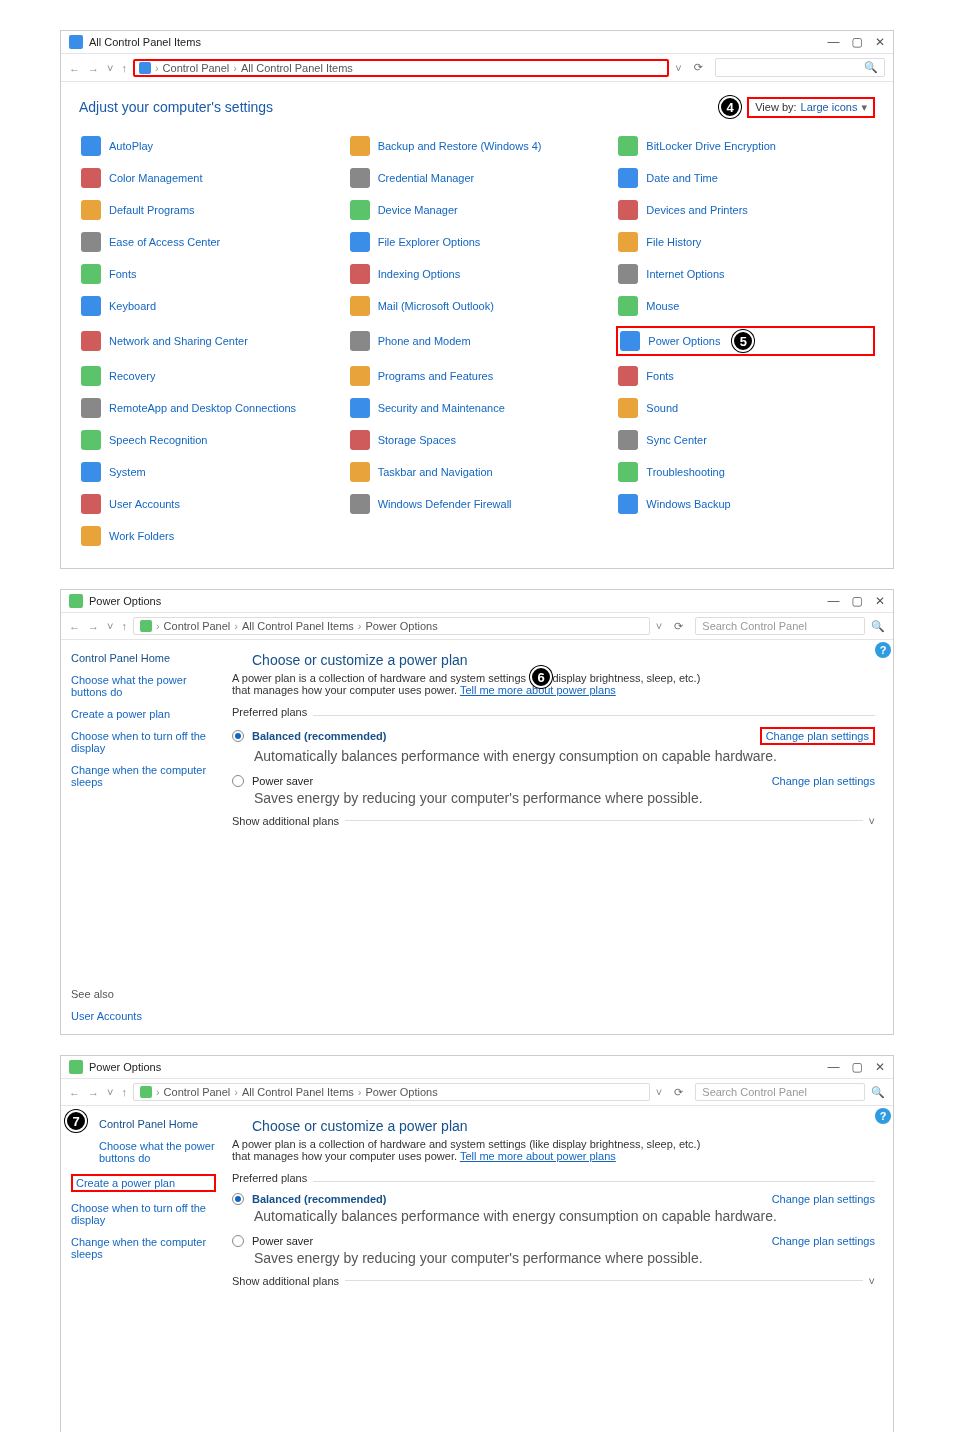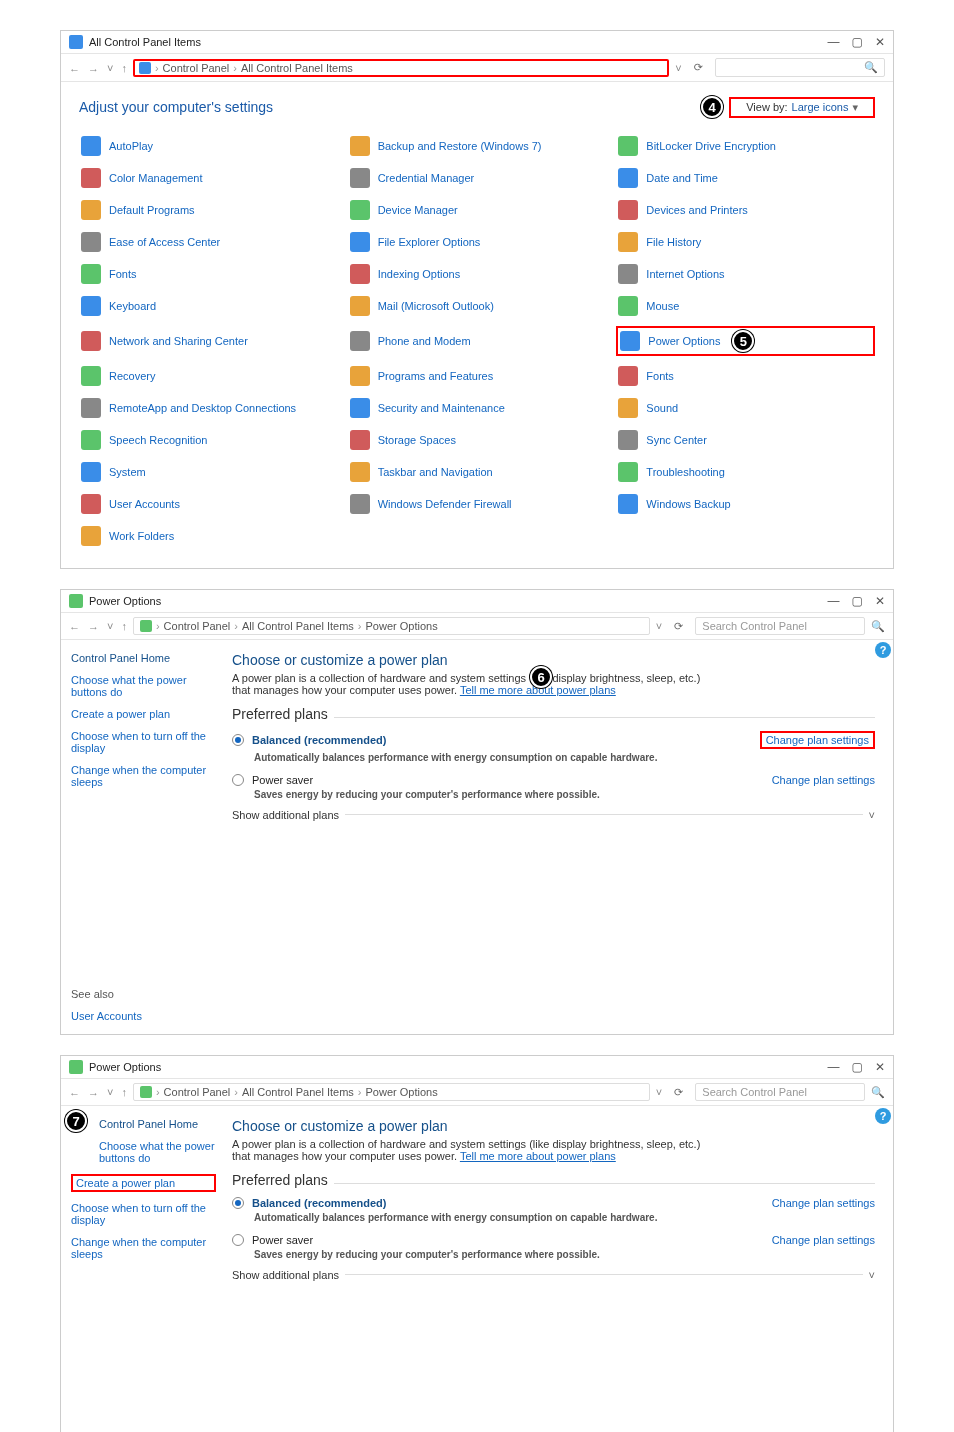--- a/index.html
+++ b/index.html
@@ -60,21 +60,21 @@
     text-align: right;
     font-size:11px;
   }
   .cp-header {
     display:flex; align-items:center; justify-content:space-between;
     padding: 14px 18px 6px 18px;
   }
   .cp-title { color:#1a5aa8; font-size:14px; }
   .viewby {
     display:flex; align-items:center; gap:4px;
-    border: 2px solid red; padding:2px 15px;
+    border: 2px solid red; padding:2px 6px;
     font-size:11px;
   }
   .viewby-label{ color:#333; }
   .viewby-value { color:#1a5aa8; }
   .callout {
     width:22px; height:22px; background:#000; color:#fff;
     border-radius:50%; display:inline-flex; align-items:center; justify-content:center;
     font-weight:bold; font-size:13px;
     border:2px solid #fff;
     box-shadow:0 0 0 1px #000;
@@ -103,31 +103,31 @@
   .po-body { display:flex; }
   .po-side {
     width:165px; padding:12px 10px;
     display:flex; flex-direction:column; gap:10px;
     font-size:11px;
     color:#1366c0;
   }
   .po-side .home { color:#15508a; font-weight:normal; }
   .po-side .seealso-hdr { color:#555; margin-top:auto; }
   .po-main { flex:1; padding:12px 18px 12px 6px; position:relative; }
-  .po-h1 { color:#15508a; font-size:14px; margin-bottom:4px; }
+  .po-h1 { color:#15508a; font-size:14px; margin-bottom:4px;margin-left:20px; }
   .po-desc { font-size:11px; color:#333; margin-bottom:10px; max-width:480px; }
   .po-desc a { color:#1366c0; text-decoration:underline; }
-  .pref-legend { font-size:14px; color:#333; margin-bottom:6px; }
+  .pref-legend { font-size:11px; color:#333; margin-bottom:6px; }
   .plan-row {
     display:flex; align-items:center; gap:8px;
     font-size:11px; padding:3px 0;
   }
   .plan-name { flex:1; display:flex; align-items:center; gap:6px; }
   .plan-link { color:#1366c0; margin-left:auto; }
-  .plan-desc { font-size:10px; color:#555; margin-left:22px; margin-bottom:8px;font-weight:bold; }
+  .plan-desc { font-size:14px; color:#555; margin-left:22px; margin-bottom:8px; }
   .radio { width:12px; height:12px; border:1px solid #888; border-radius:50%; display:inline-block; position:relative; }
   .radio.checked::after { content:""; width:6px; height:6px; background:#1366c0; border-radius:50%; position:absolute; top:2px; left:2px; }
   .hr-thin { border-top:1px solid #ddd; margin:6px 0 6px 0; flex:1;}
   .show-add { display:flex; align-items:center; gap:6px; font-size:11px; color:#333; margin-top:6px;}
   .chev { color:#666; }
   .help-badge {
     position:absolute; top:2px; right:2px;
     width:16px; height:16px; border-radius:50%;
     background:#2f9be0; color:#fff; font-size:11px;
     display:flex; align-items:center; justify-content:center;
@@ -187,21 +187,21 @@
       </div>
     </div>
   </div>
   <div class="cp-grid" id="cp-grid">
         <div class="cp-item">
           <span class="cp-icon "></span>
           <span>AutoPlay</span>
         </div>
         <div class="cp-item">
           <span class="cp-icon alt1"></span>
-          <span>Backup and Restore (Windows 7)</span>
+          <span>Backup and Restore (Windows 4)</span>
         </div>
         <div class="cp-item">
           <span class="cp-icon alt2"></span>
           <span>BitLocker Drive Encryption</span>
         </div>
         <div class="cp-item">
           <span class="cp-icon alt3"></span>
           <span>Color Management</span>
         </div>
         <div class="cp-item">

